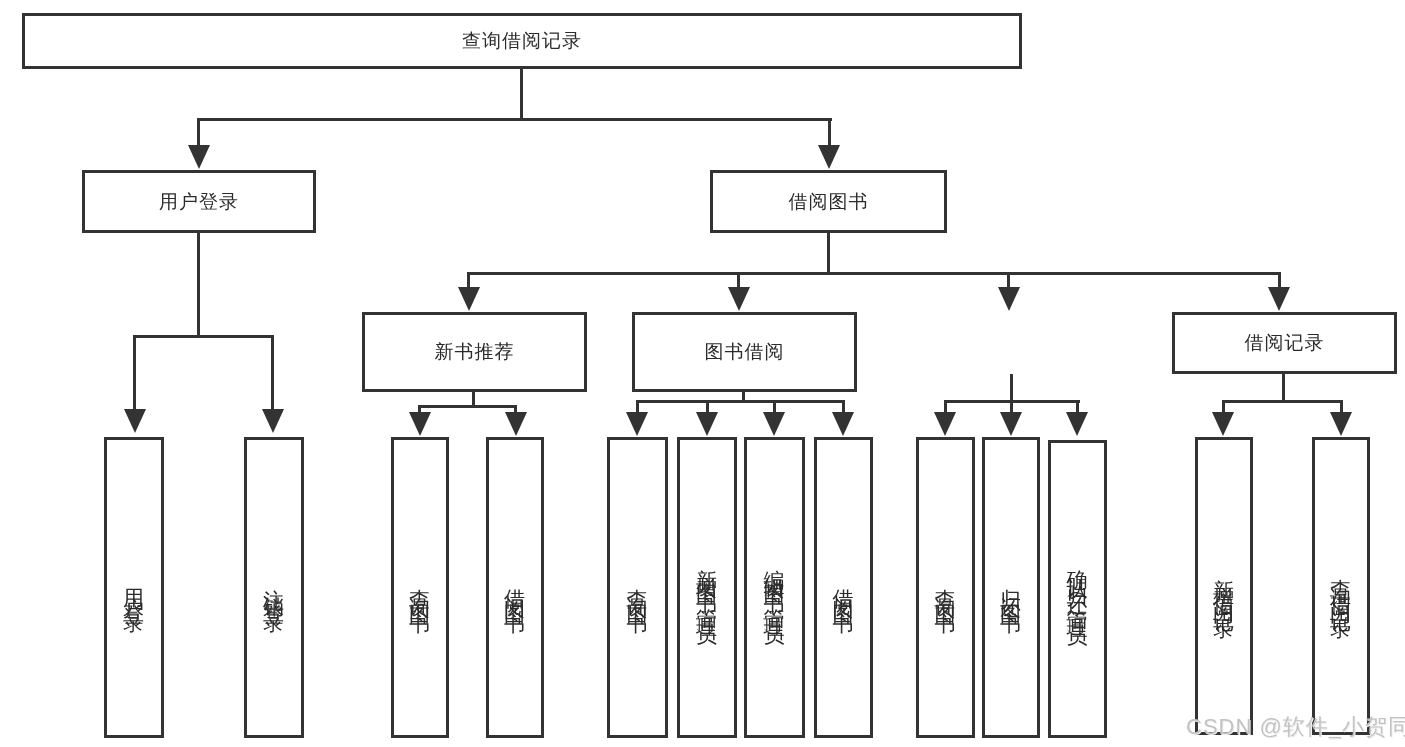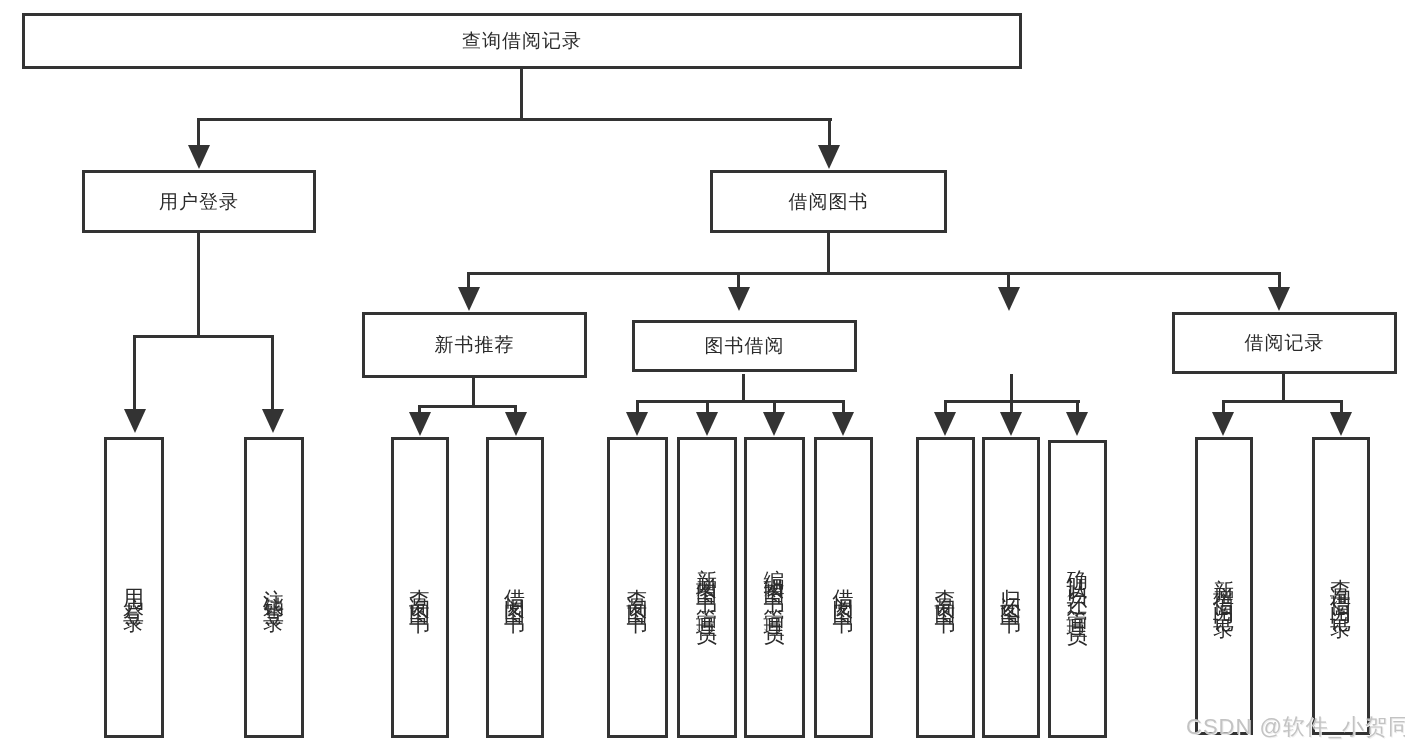--- a/index.html
+++ b/index.html
@@ -90,24 +90,24 @@
   <div class="line" style="left:467px;top:272px;width:814px;height:3px;"></div>
   <div class="line" style="left:467px;top:272px;width:3px;height:15px;"></div>
   <div class="arr" style="left:458px;top:287px;"></div>
   <div class="line" style="left:737px;top:272px;width:3px;height:15px;"></div>
   <div class="arr" style="left:728px;top:287px;"></div>
   <div class="line" style="left:1007px;top:272px;width:3px;height:15px;"></div>
   <div class="arr" style="left:998px;top:287px;"></div>
   <div class="line" style="left:1278px;top:272px;width:3px;height:15px;"></div>
   <div class="arr" style="left:1268px;top:287px;"></div>
 
-  <div class="box" style="left:362px;top:312px;width:225px;height:66px;">
+  <div class="box" style="left:362px;top:312px;width:225px;height:80px;">
     <span>新书推荐</span>
   </div>
-  <div class="box" style="left:632px;top:312px;width:225px;height:52px;margin-top:8px;">
+  <div class="box" style="left:632px;top:312px;width:225px;height:80px;">
     <span>图书借阅</span>
   </div>
   <div class="box" style="left:1172px;top:312px;width:225px;height:62px;">
     <span>借阅记录</span>
   </div>
 
   <div class="line" style="left:472px;top:374px;width:3px;height:31px;"></div>
   <div class="line" style="left:418px;top:405px;width:99px;height:3px;"></div>
   <div class="line" style="left:418px;top:405px;width:3px;height:7px;"></div>
   <div class="arr" style="left:409px;top:412px;"></div>

